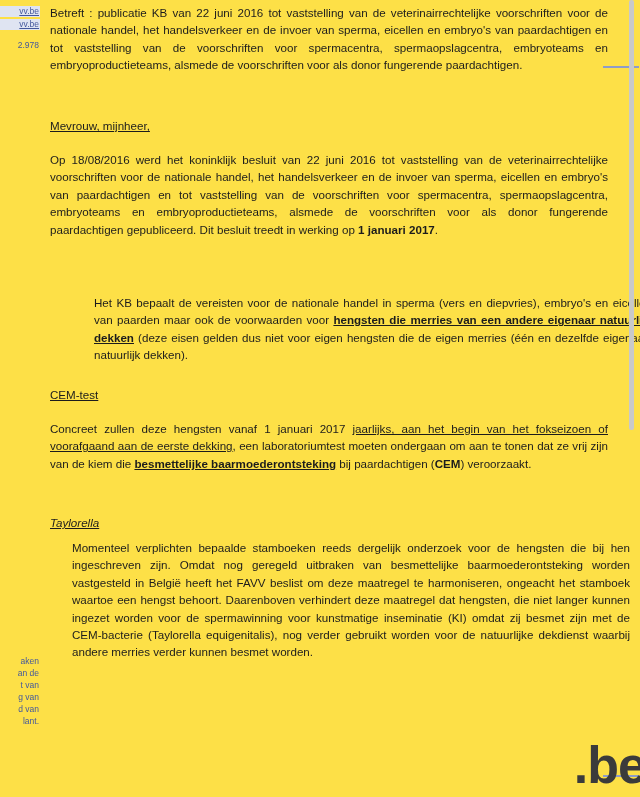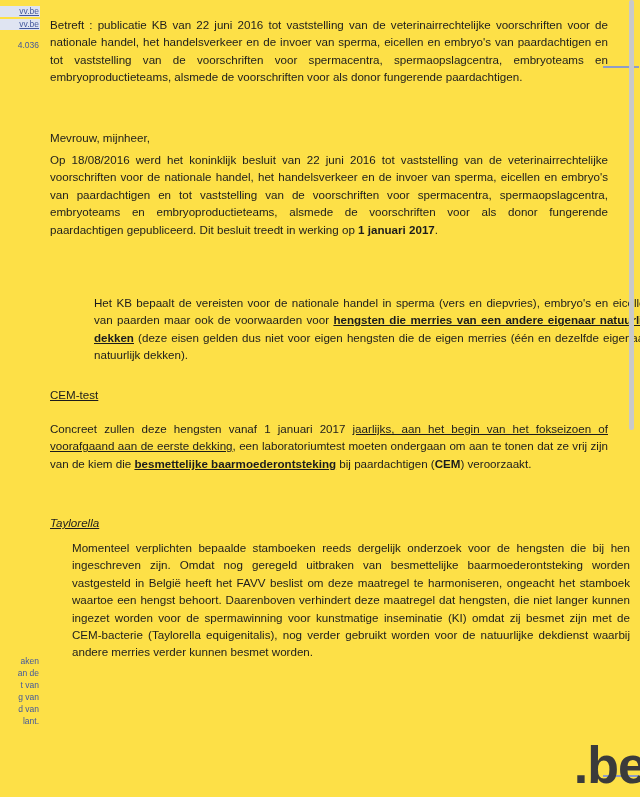--- a/index.html
+++ b/index.html
@@ -107,22 +107,22 @@
   }
   .hdr-ital-u {
     font-style: italic;
     text-decoration: underline;
   }
   .it { }
   .bd { font-weight: bold; }
   .un { text-decoration: underline; }
   .bd-un { font-weight: bold; text-decoration: underline; }
 
-  #p-betreft { position: absolute; top: 4px;   left: 0; width: 558px; margin-top: 12px; }
-  #p-greeting{ position: absolute; top: 112px; left: 0; width: 558px; }
+  #p-betreft { position: absolute; top: 4px;   left: 0; width: 558px; }
+  #p-greeting{ position: absolute; top: 100px; left: 0; width: 558px; text-decoration: underline; }
   #p-intro   { position: absolute; top: 134px; left: 0; width: 558px; }
   #p-kb      { position: absolute; top: 277px; left: 0; width: 558px; margin-left: 44px; }
   #h-cemtest { position: absolute; top: 386px; left: 0; width: 558px; }
   #p-cemtest { position: absolute; top: 420px; left: 0; width: 558px; }
   #h-motiv   { position: absolute; top: 514px; left: 0; width: 558px; }
   #p-motiv   { position: absolute; top: 539px; left: 0; width: 558px; margin-left: 22px; }
 
   
   #scrollbar-track {
     position: absolute;
@@ -153,21 +153,21 @@
 
 <div id="scan-page">
 
   <div id="margin-column">
 
     <div class="m-links">
       <a class="m-link" href="#">vv.be</a>
       <a class="m-link" href="#">vv.be</a>
     </div>
 
-    <div class="m-ref">4.036</div>
+    <div class="m-ref">2.978</div>
 
     <div class="m-block">
       <span>aken</span>
       <span>an de</span>
       <span>t van</span>
       <span>g van</span>
       <span>d van</span>
       <span>lant.</span>
     </div>
   </div>

